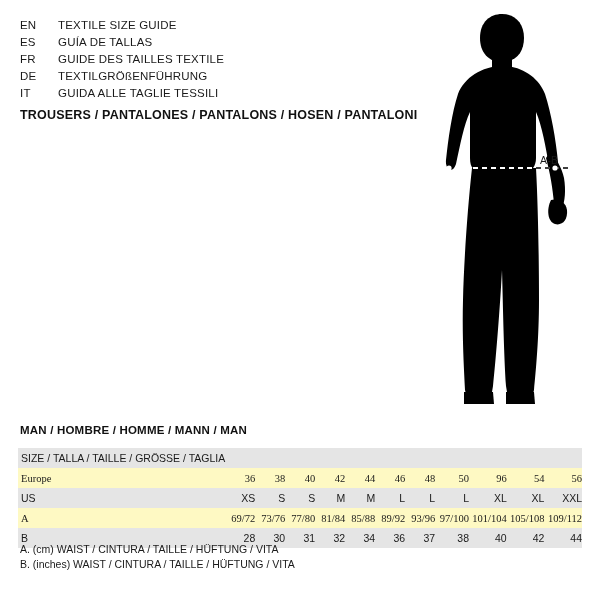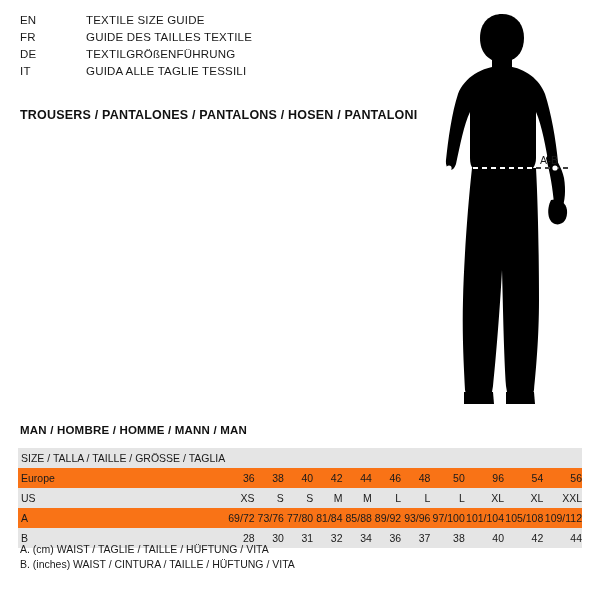--- a/index.html
+++ b/index.html
@@ -23,25 +23,24 @@
 
   
   .lang-block {
     position: absolute;
     left: 20px;
     top: 14px;
     width: 390px;
   }
   .lang-row {
     display: flex;
-    align-items: flex-start;
+    align-items: flex-end;
     height: 17px;
     font-size: 11.5px;
     letter-spacing: 0.2px;
-    gap: 28px;
   }
   .lang-code {
     width: 38px;
     flex: 0 0 38px;
     color: #1a1a1a;
   }
   .lang-title {
     color: #1a1a1a;
     white-space: nowrap;
   }
@@ -101,21 +100,22 @@
   table.size-table td {
     padding: 2px 0 2px 0;
     height: 16px;
     color: #1a1a1a;
     white-space: nowrap;
   }
   table.size-table tr.shaded {
     background: #e5e5e5;
   }
   table.size-table tr.plain {
-    background: #f97316;
+    background: #fef9c3;
+    font-family: Liberation Serif, serif;
   }
   td.rowlabel {
     width: 92px;
     padding-left: 3px !important;
   }
   td.cell {
     width: 47px;
     text-align: right;
   }
 
@@ -134,20 +134,24 @@
 </style>
 </head>
 <body>
 
 <div class="page">
 
   <div class="lang-block">
     <div class="lang-row">
       <span class="lang-code">EN</span>
       <span class="lang-title">TEXTILE SIZE GUIDE</span>
+    </div>
+    <div class="lang-row">
+      <span class="lang-code">ES</span>
+      <span class="lang-title">GUÍA DE TALLAS</span>
     </div>
     <div class="lang-row">
       <span class="lang-code">FR</span>
       <span class="lang-title">GUIDE DES TAILLES TEXTILE</span>
     </div>
     <div class="lang-row">
       <span class="lang-code">DE</span>
       <span class="lang-title">TEXTILGRÖßENFÜHRUNG</span>
     </div>
     <div class="lang-row">
@@ -286,17 +290,17 @@
         <td class="cell">37</td>
         <td class="cell">38</td>
         <td class="cell">40</td>
         <td class="cell">42</td>
         <td class="cell">44</td>
       </tr>
     </tbody>
   </table>
 
   <div class="footnotes">
-    <div>A. (cm) WAIST / TAGLIE / TAILLE / HÜFTUNG / VITA</div>
+    <div>A. (cm) WAIST / CINTURA / TAILLE / HÜFTUNG / VITA</div>
     <div>B. (inches) WAIST / CINTURA / TAILLE / HÜFTUNG / VITA</div>
   </div>
 
 </div>
 
 </body></html>

